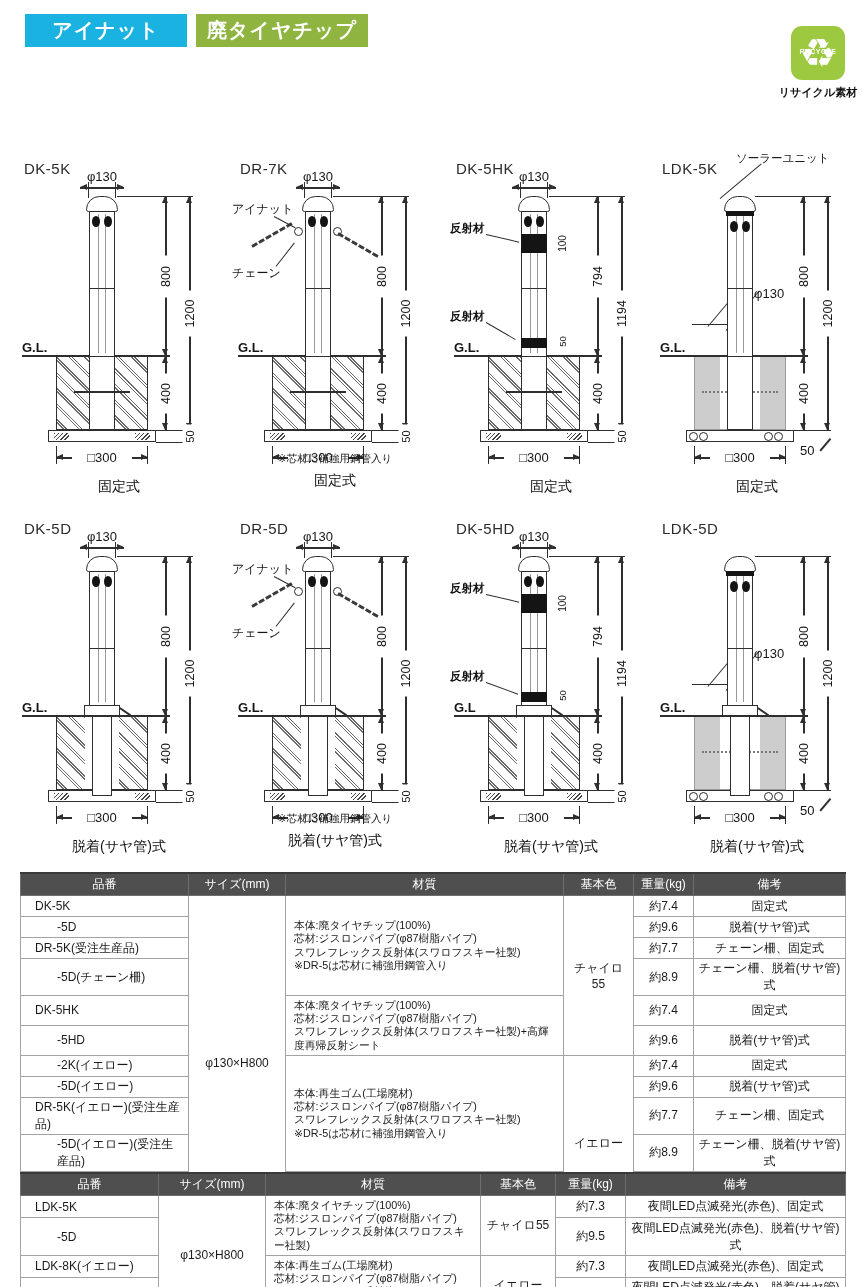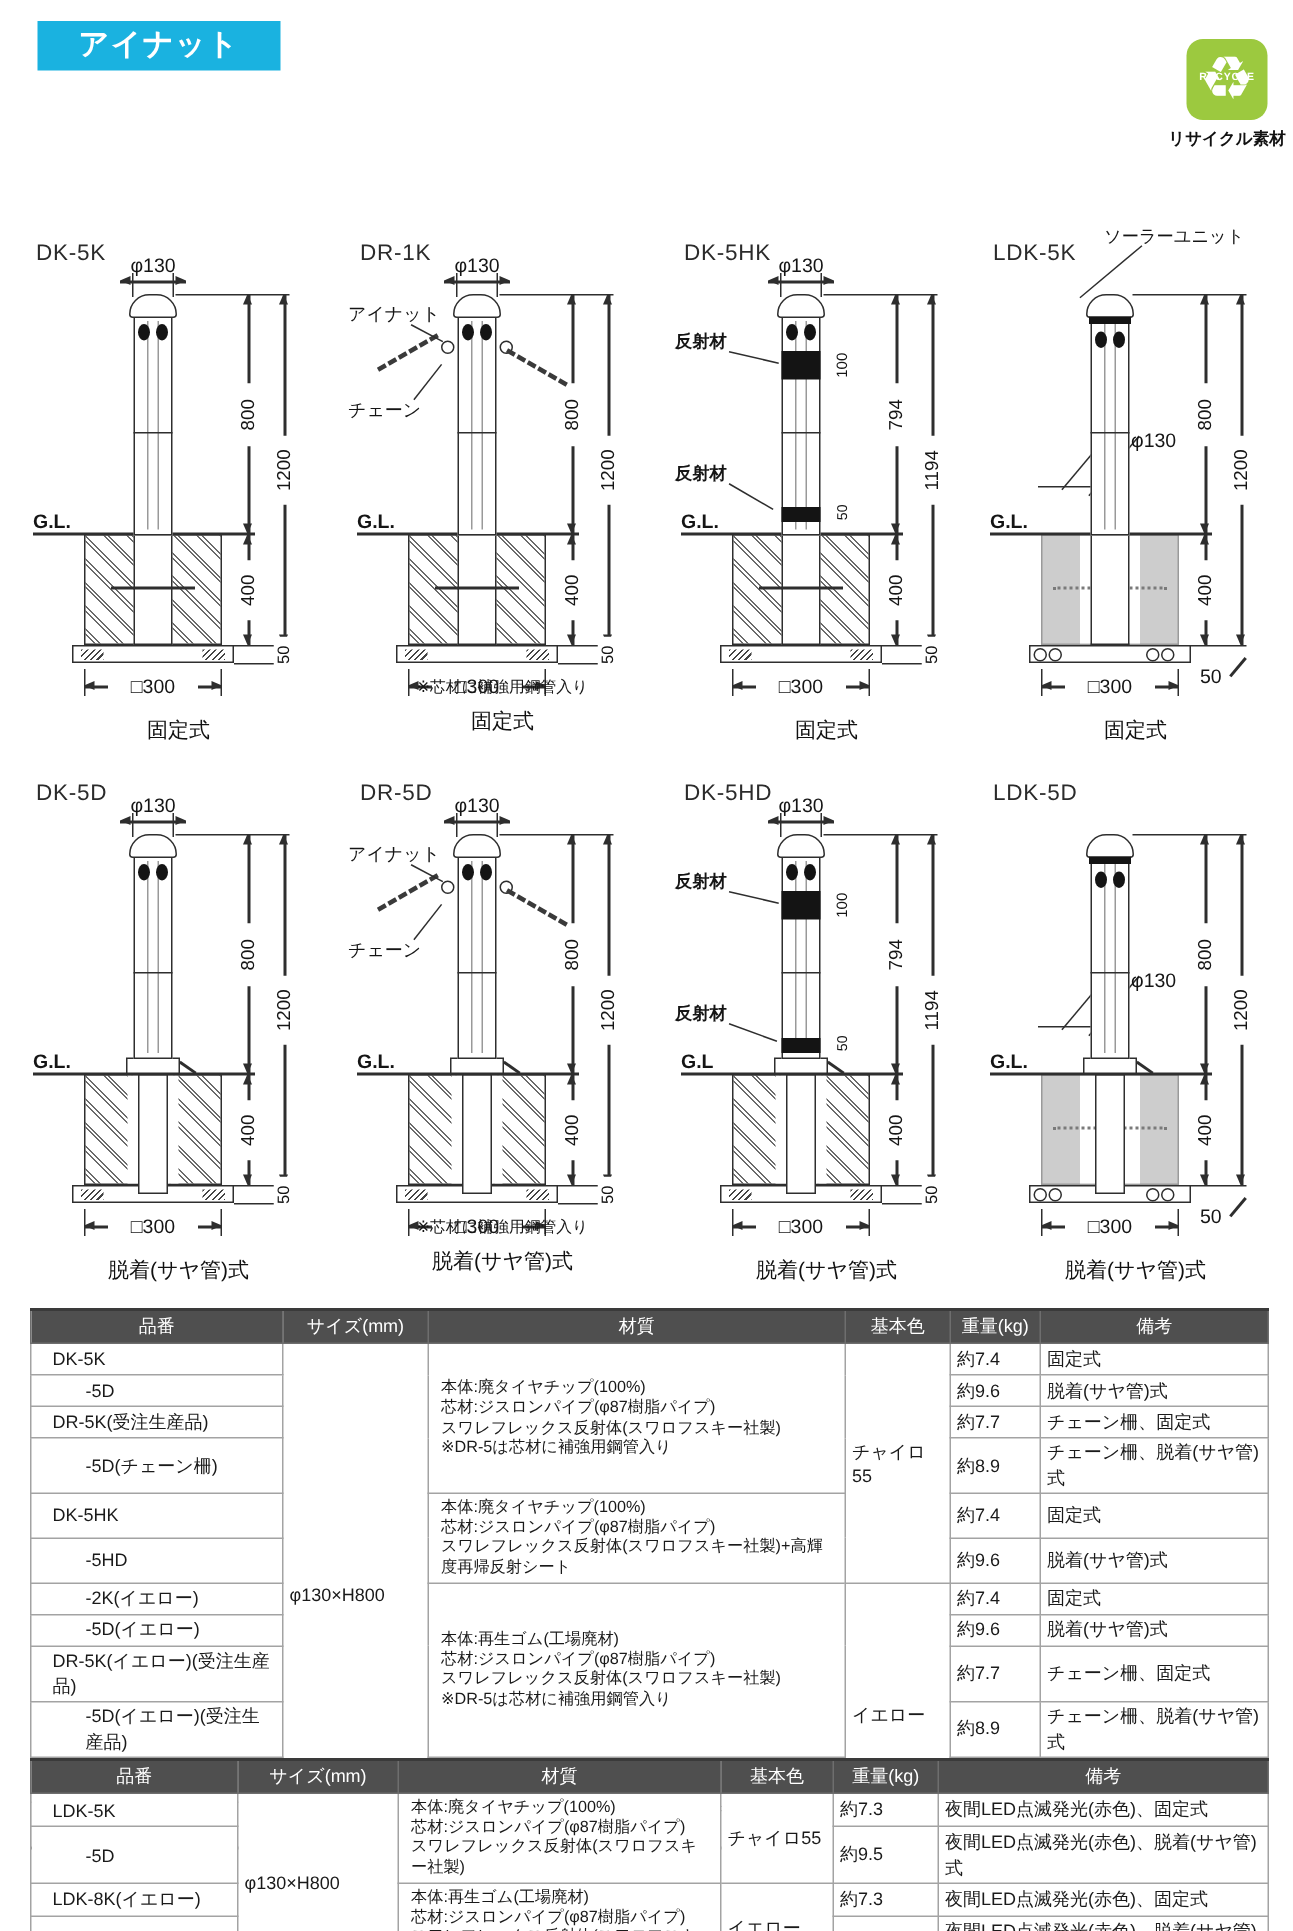--- a/index.html
+++ b/index.html
@@ -42,32 +42,33 @@
   .hatchsm{position:absolute;background-image:repeating-linear-gradient(135deg,#444 0 1px,transparent 1px 3px);}
   .dotline{position:absolute;border-top:2px dotted #7a7a7a;}
   .note{font-size:10.5px;width:210px;text-align:center;}
   .caption{font-size:14px;width:210px;text-align:center;color:#111;}
 
   
   table.spec{position:absolute;left:20px;border-collapse:collapse;table-layout:fixed;width:825px;
              border-top:2px solid #3a3a3a;border-bottom:2px solid #3a3a3a;}
   .spec th{background:#4f4f4f;color:#fff;font-weight:normal;font-size:12px;padding:2px;
            border:1px solid #6e6e6e;height:17px;box-sizing:border-box;}
-  .spec td{border:1px solid #a3a3a3;font-size:12px;color:#1a1a1a;padding:1px 4px;
+  .spec td{border:1px solid #a3a3a3;font-size:12px;color:#1a1a1a;padding:1px 4px;text-align:center;
            background:#fff;height:19.5px;box-sizing:border-box;}
   .spec td.part{text-align:left;padding-left:14px;}
   .spec td.part.indent{padding-left:36px;}
   .spec td.mat{text-align:left;font-size:10.8px;line-height:13.2px;padding:3px 8px;}
   .footnote{position:absolute;left:20px;width:825px;text-align:right;font-size:12px;color:#111;}
 </style>
 </head>
 <body>
 
 <div class="page">
   <div class="badge" id="badge1" style="left: 25px; width: 162px; background: rgb(26, 178, 224);">アイナット</div>
+  <div class="badge" id="badge2" style="left: 196px; width: 172px; background: rgb(143, 180, 64);">廃タイヤチップ</div>
 
   <div class="ricon" id="ricon" style="background: rgb(156, 201, 63);">
     <span class="sym">♻</span>
     <span class="rtxt">RECYCLE</span>
   </div>
   <div class="rcap">リサイクル素材</div>
 
   <div id="diagrams" class="abs" style="left:0;top:0;width:862px;height:872px;">
       <div class="dcell" style="left: 14px; top: 148px;">
         <div class="lbl dtitle" style="left: 10px; top: 12px;">DK-5K</div>
@@ -112,21 +113,21 @@
         <div class="dot" style="left: 90px; top: 68px; width: 8px; height: 11px;"></div>
         <div class="ln" style="left: 42px; top: 298px; width: 1px; height: 18px;"></div>
         <div class="ln" style="left: 133px; top: 298px; width: 1px; height: 18px;"></div>
         <div class="ln" style="left: 42px; top: 309.25px; width: 92px; height: 1.5px;"></div>
         <div class="tri tl" style="left: 42px; top: 306px;"></div>
         <div class="tri tr2" style="left: 127px; top: 306px;"></div>
         <div class="lbl hlab" style="left: 58px; top: 302px; width: 60px; font-size: 13px;">□300</div>
         <div class="lbl caption" style="left: 0px; top: 330px;">固定式</div>
       </div>
       <div class="dcell" style="left: 230px; top: 148px;">
-        <div class="lbl dtitle" style="left: 10px; top: 12px;">DR-1K</div>
+        <div class="lbl dtitle" style="left: 10px; top: 12px;">DR-7K</div>
         <div class="ln" style="left: 103px; top: 47.5px; width: 76px; height: 1px;"></div>
         <div class="ln" style="left: 142px; top: 281.5px; width: 37px; height: 1px;"></div>
         <div class="ln" style="left: 142px; top: 293.5px; width: 37px; height: 1px;"></div>
         <div class="ln" style="left: 151.25px; top: 48px; width: 1.5px; height: 160px;"></div>
         <div class="tri tu" style="left: 148px; top: 48px;"></div>
         <div class="tri tdn" style="left: 148px; top: 201px;"></div>
         <div class="lbl vlab" style="left: 131px; top: 120.5px; width: 42px; font-size: 12.5px;">800</div>
         <div class="ln" style="left: 151.25px; top: 208px; width: 1.5px; height: 74px;"></div>
         <div class="tri tu" style="left: 148px; top: 208px;"></div>
         <div class="tri tdn" style="left: 148px; top: 275px;"></div>

